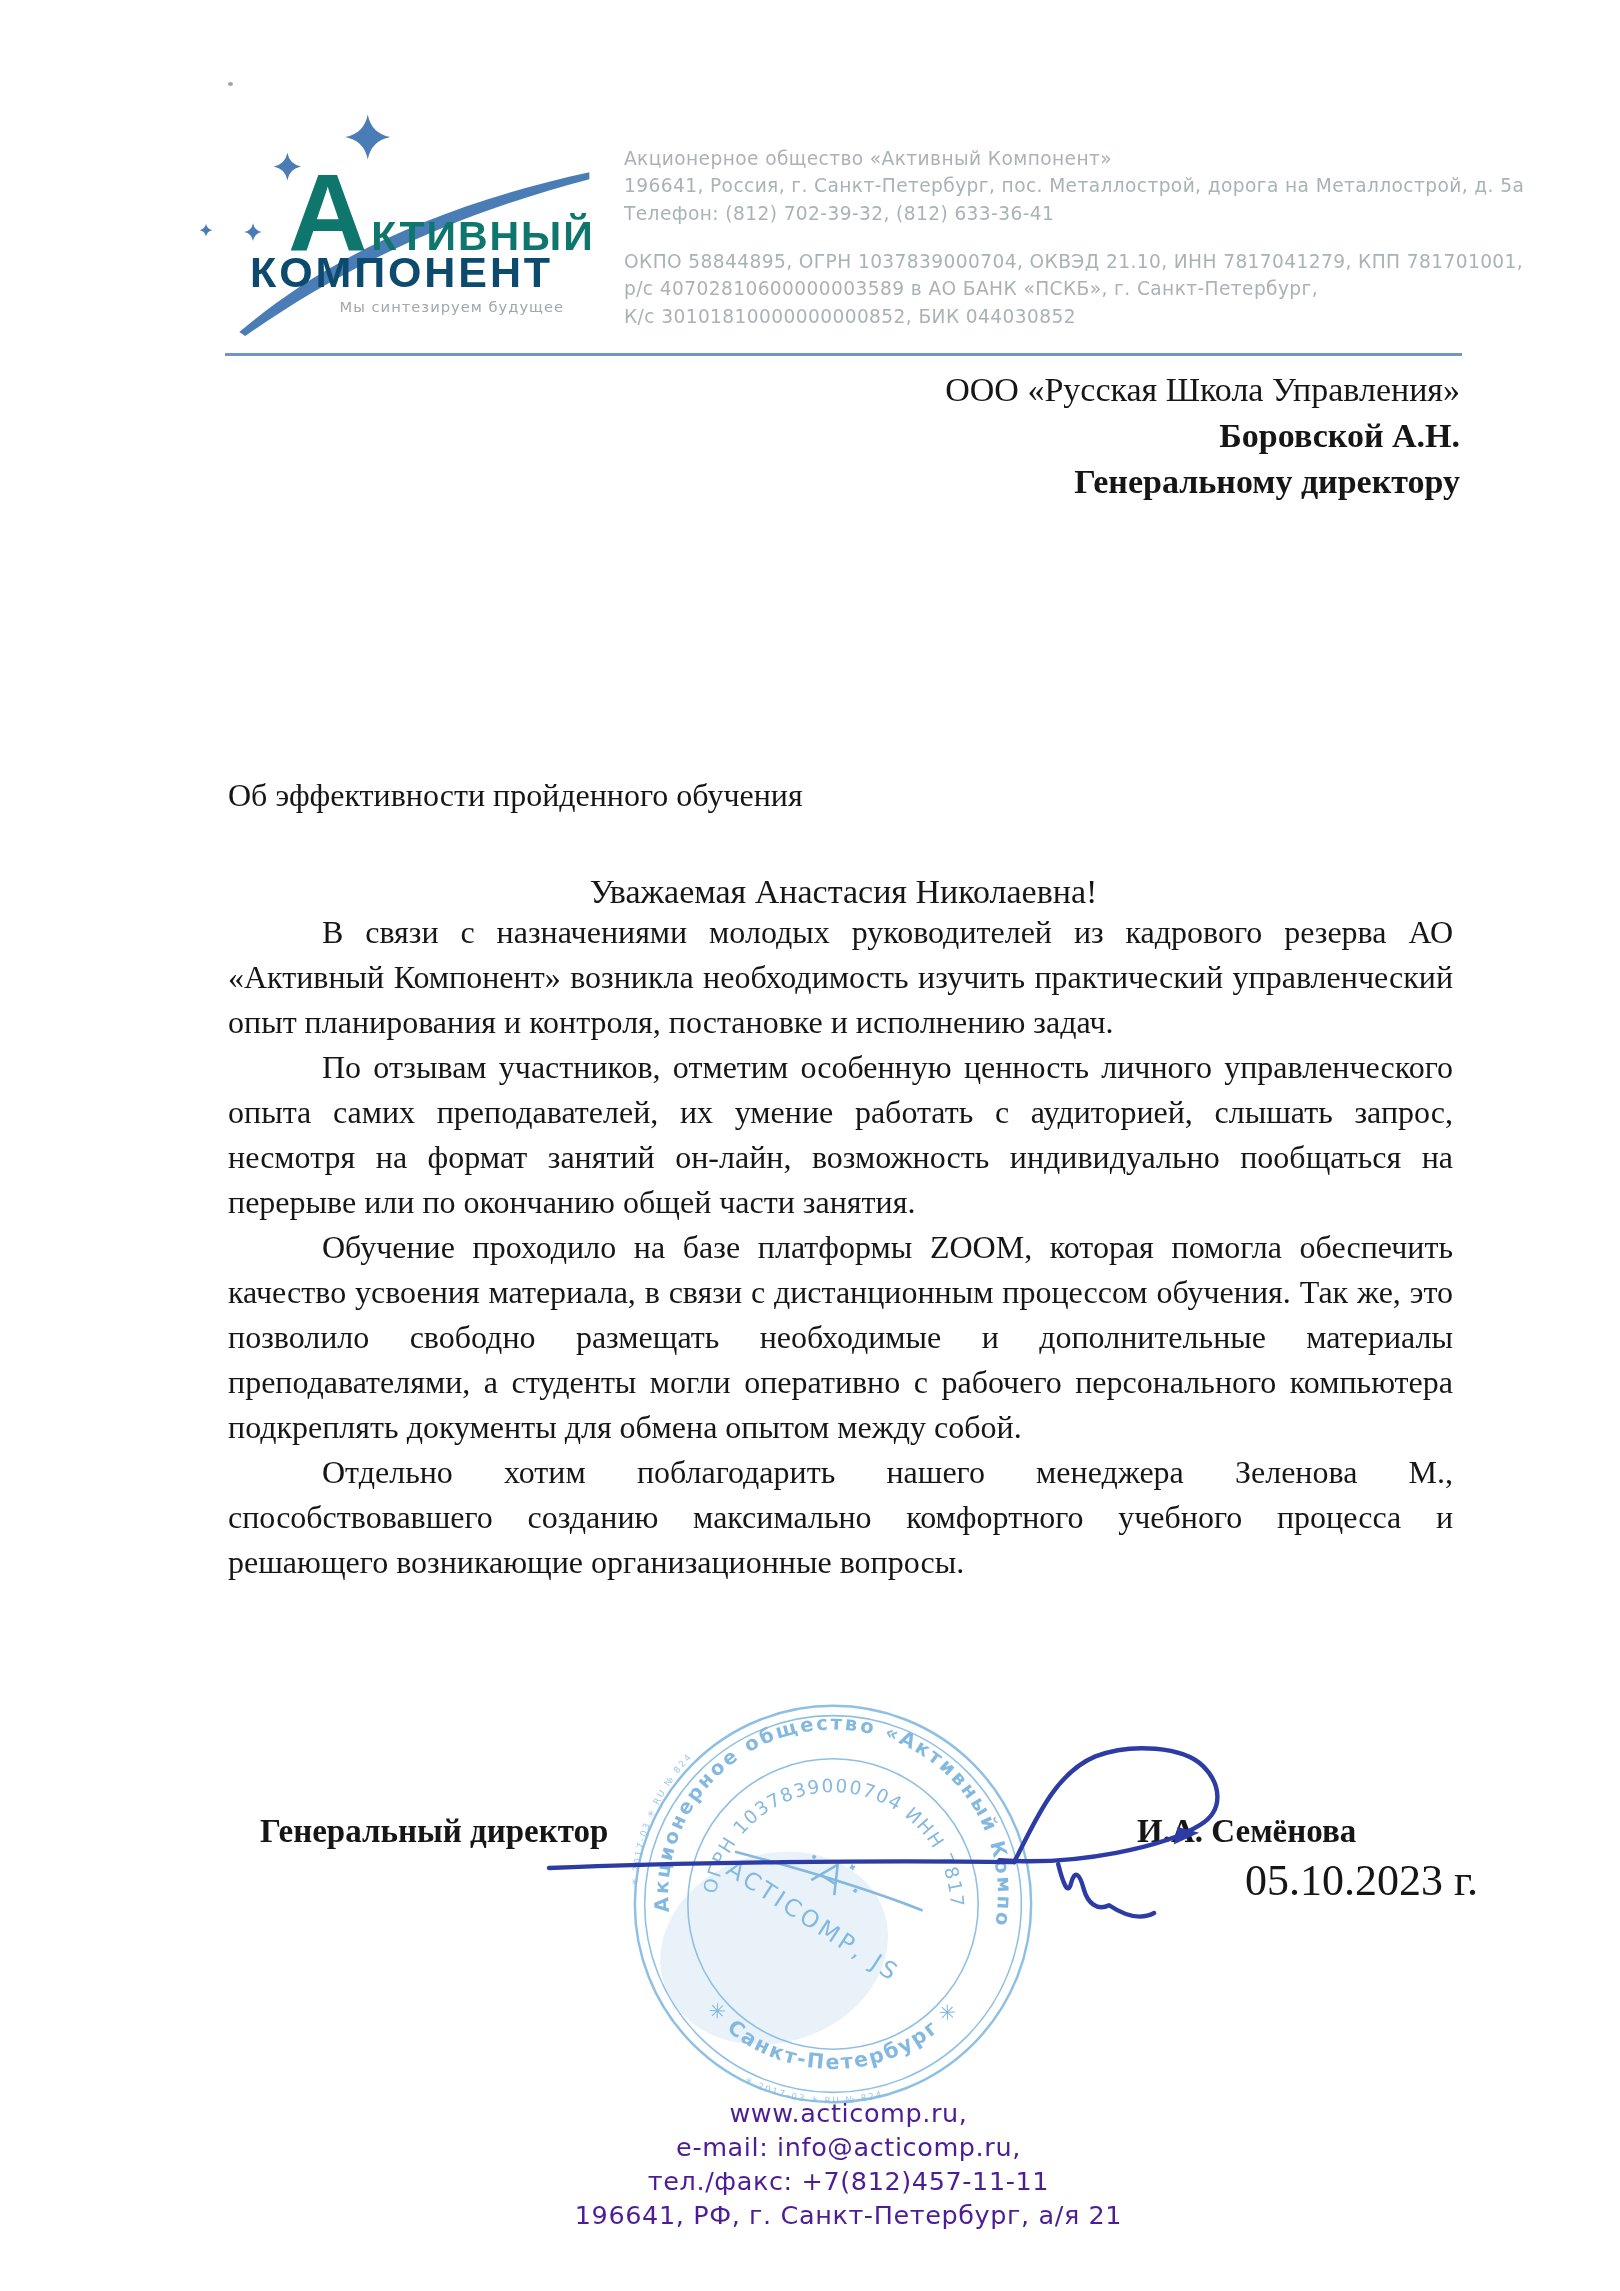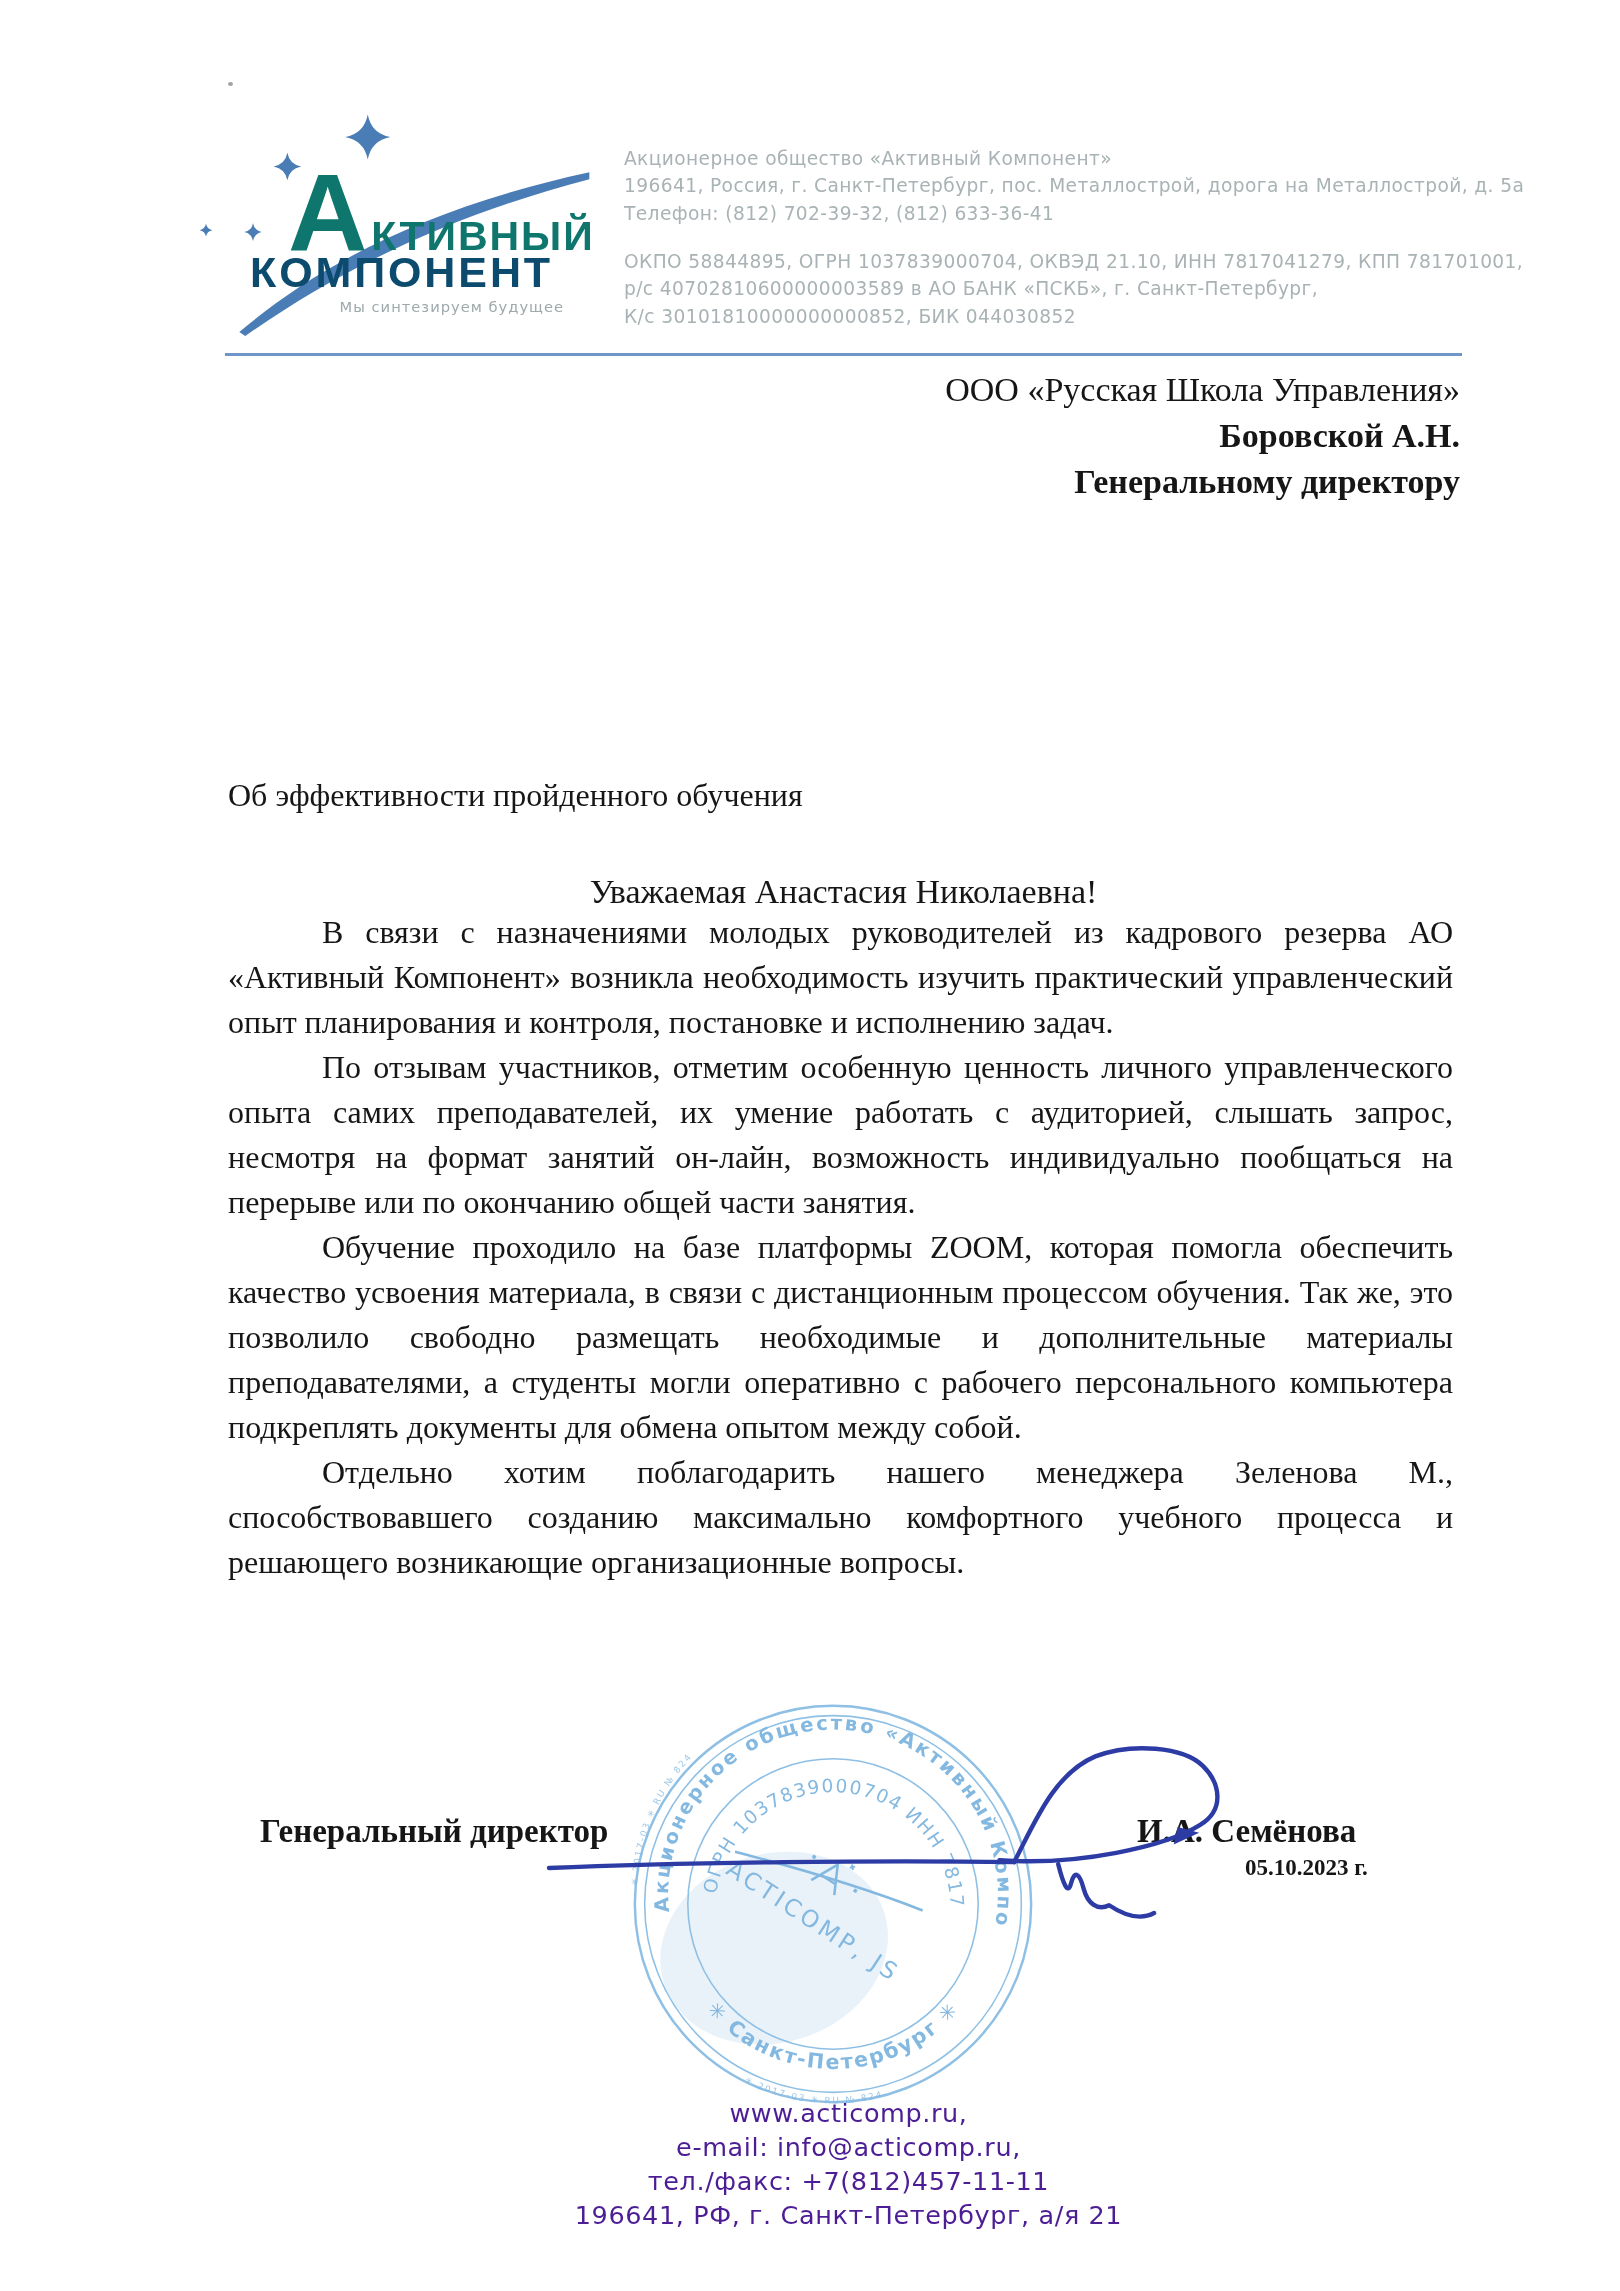--- a/index.html
+++ b/index.html
@@ -51,21 +51,21 @@
   .subject{position:absolute;left:228px;top:777px;font-size:32px;white-space:nowrap;}
   .salutation{position:absolute;left:228px;top:841px;width:1231px;text-align:center;font-size:34px;margin-top:32px;}
   .body-text{
     position:absolute;left:228px;top:910px;width:1225px;
     font-size:32px;line-height:45px;text-align:justify;
   }
   .body-text p{margin:0;text-indent:94px;}
   
   .sig-position{position:absolute;left:260px;top:1813px;font-size:33px;font-weight:bold;white-space:nowrap;}
   .sig-name{position:absolute;left:1137px;top:1813px;font-size:33px;font-weight:bold;white-space:nowrap;}
-  .sig-date{position:absolute;left:1245px;top:1855px;font-size:23px;white-space:nowrap;font-weight:bold;}
+  .sig-date{position:absolute;left:1245px;top:1855px;font-size:44px;white-space:nowrap;}
   .stamp{position:absolute;left:627px;top:1698px;width:412px;height:412px;opacity:.92;}
   .stamp text{font-family:"DejaVu Sans", sans-serif;fill:#79b2de;}
   .signature-ink{position:absolute;left:529px;top:1727px;width:745px;height:235px;}
   
   .footer{
     position:absolute;left:192px;top:2096px;width:1313px;text-align:center;
     font-family:"DejaVu Sans", sans-serif;
     font-size:25.5px;line-height:34px;color:#4c1d95;letter-spacing:0.6px;
   }
 </style>

